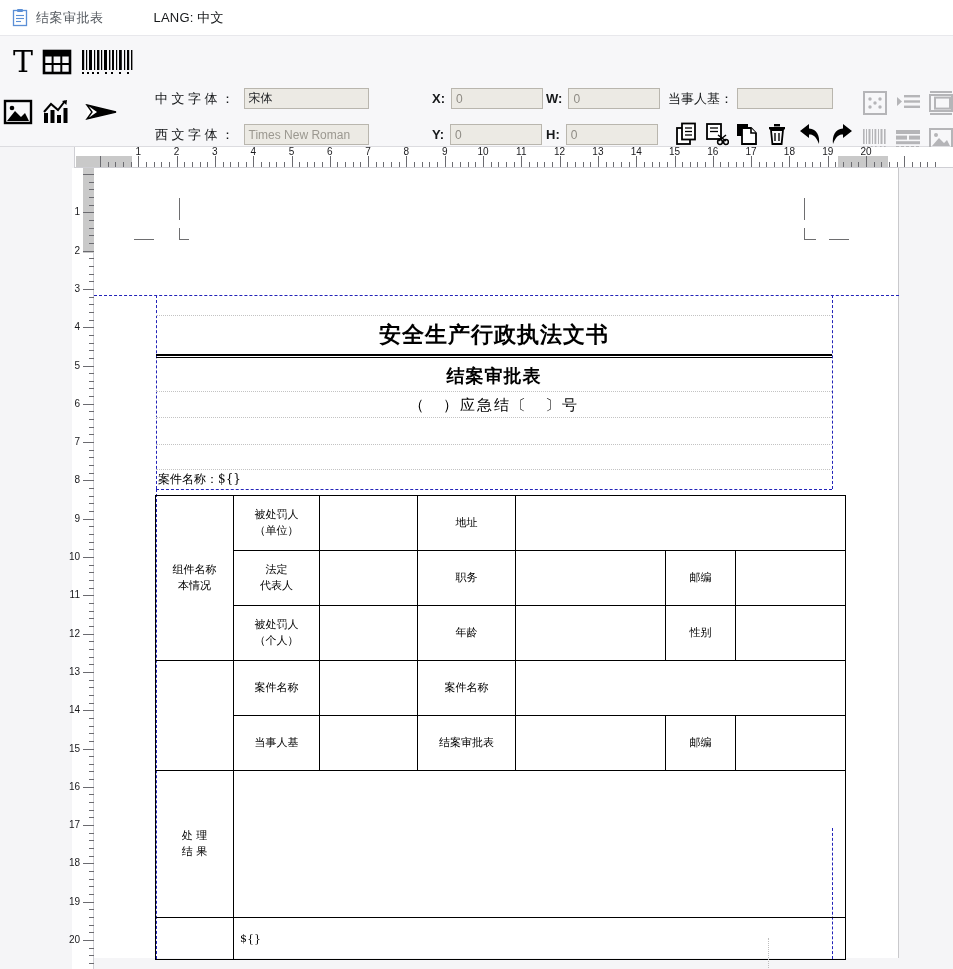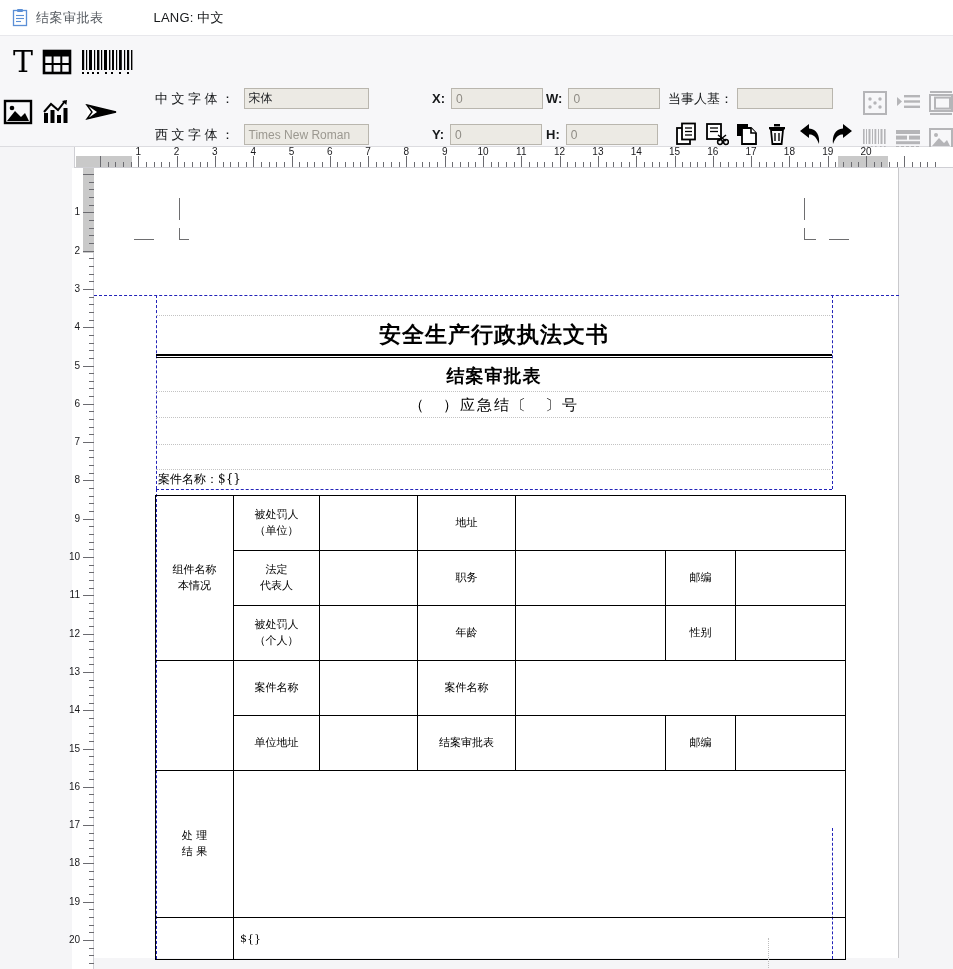--- a/index.html
+++ b/index.html
@@ -974,21 +974,21 @@
           <td class="blank"></td>
         </tr>
         <tr style="height:55px;">
           <td rowspan="2" class="blank"></td>
           <td>案件名称</td>
           <td class="blank"></td>
           <td>案件名称</td>
           <td class="blank" colspan="3"></td>
         </tr>
         <tr style="height:55px;">
-          <td>单位地址</td>
+          <td>当事人基</td>
           <td class="blank"></td>
           <td>结案审批表</td>
           <td class="blank"></td>
           <td>邮编</td>
           <td class="blank"></td>
         </tr>
         <tr style="height:147px;">
           <td>
             <span>处 理</span><br>
             <span>结 果</span>

